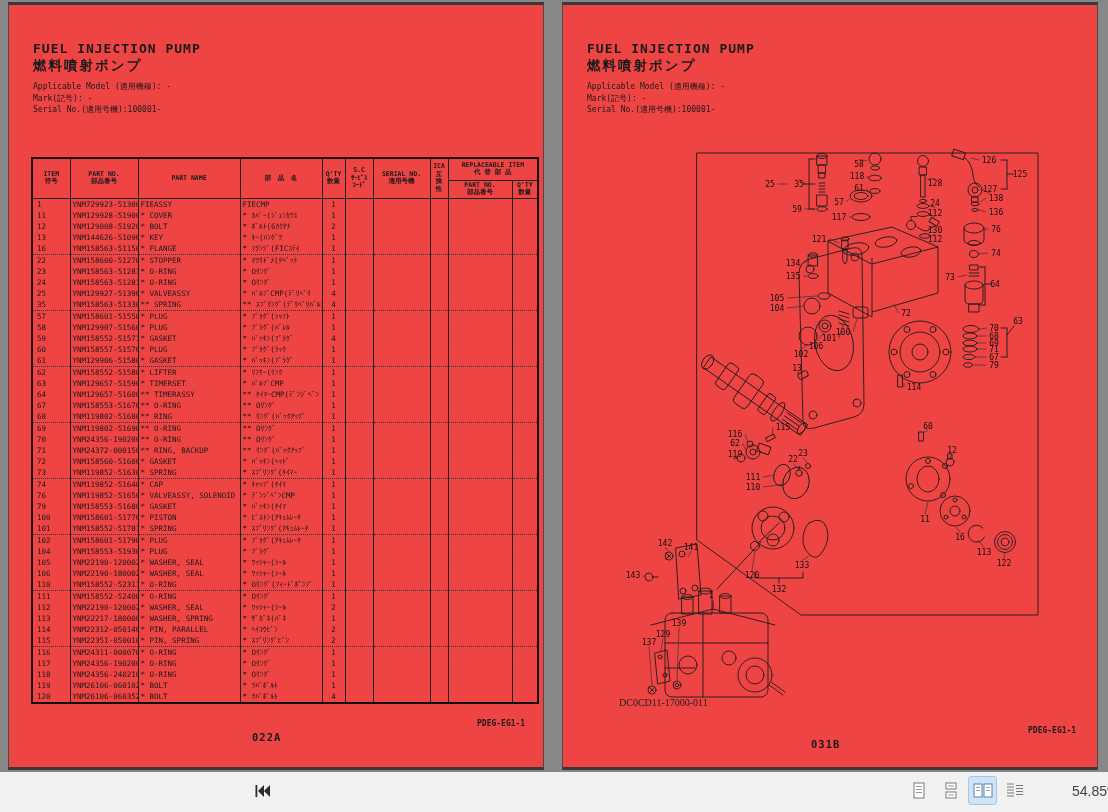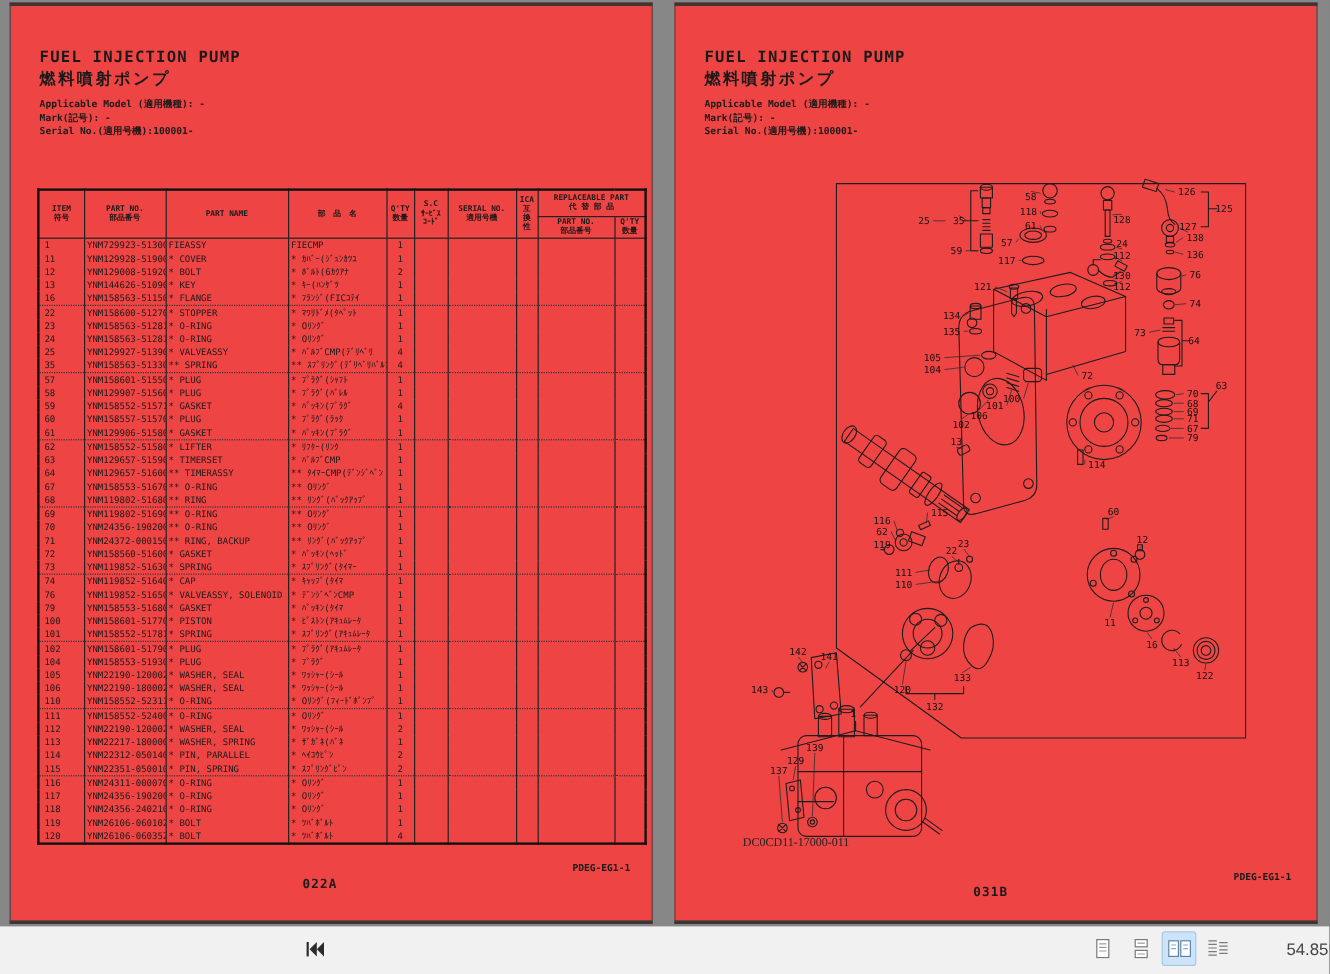--- a/index.html
+++ b/index.html
@@ -6,21 +6,21 @@
   *{box-sizing:border-box;}
   .viewer{position:relative;width:1108px;height:812px;background:#878787;overflow:hidden;
           font-family:"DejaVu Sans Mono",monospace;color:#1a1a1a;}
   .page{position:absolute;top:2px;width:536px;height:768px;background:#ef4444;
         border:1px solid #4a4a4a;border-top:3px solid #383838;border-bottom:3px solid #383838;overflow:hidden;}
   .page-left{left:8px;}
   .page-right{left:562px;}
   .title-en{position:absolute;left:24px;top:36px;font-size:13px;font-weight:bold;letter-spacing:1px;white-space:pre;}
   .title-jp{position:absolute;left:24px;top:52px;font-size:13.5px;font-weight:bold;letter-spacing:2px;
             font-family:"DejaVu Sans",sans-serif;}
-  .meta{position:absolute;left:24px;top:76px;font-size:8px;font-weight:bold;line-height:11.5px;white-space:pre;}
+  .meta{position:absolute;left:24px;top:76px;font-size:8px;font-weight:normal;line-height:11.5px;white-space:pre;}
   
   table.parts{position:absolute;left:22px;top:152px;width:506px;border-collapse:collapse;table-layout:fixed;
               border:2px solid #111;}
   table.parts th{border:1px solid #222;font-size:6.5px;font-weight:bold;text-align:center;vertical-align:middle;
                  padding:1px 0;line-height:7.5px;white-space:pre-line;}
   table.parts td{border-left:1px solid #222;border-right:1px solid #222;font-size:7.5px;line-height:11px;
                  height:11px;padding:0 2px;white-space:nowrap;overflow:hidden;}
   table.parts thead tr:first-child th{height:22px;}
   table.parts thead tr:last-child th{height:14px;}
   table.parts td:nth-child(1){text-align:left;padding-left:4px;}
@@ -86,21 +86,21 @@
 数量</th>
           <th rowspan="2">S.C
 ｻｰﾋﾞｽ
 ｺｰﾄﾞ</th>
           <th rowspan="2">SERIAL NO.
 適用号機</th>
           <th rowspan="2">ICA
 互
 換
 性</th>
-          <th colspan="2">REPLACEABLE PART
+          <th colspan="2">REPLACEABLE ITEM
 代 替 部 品</th>
         </tr>
         <tr>
           <th>PART NO.
 部品番号</th>
           <th>Q'TY
 数量</th>
         </tr>
       </thead>
       <tbody>

